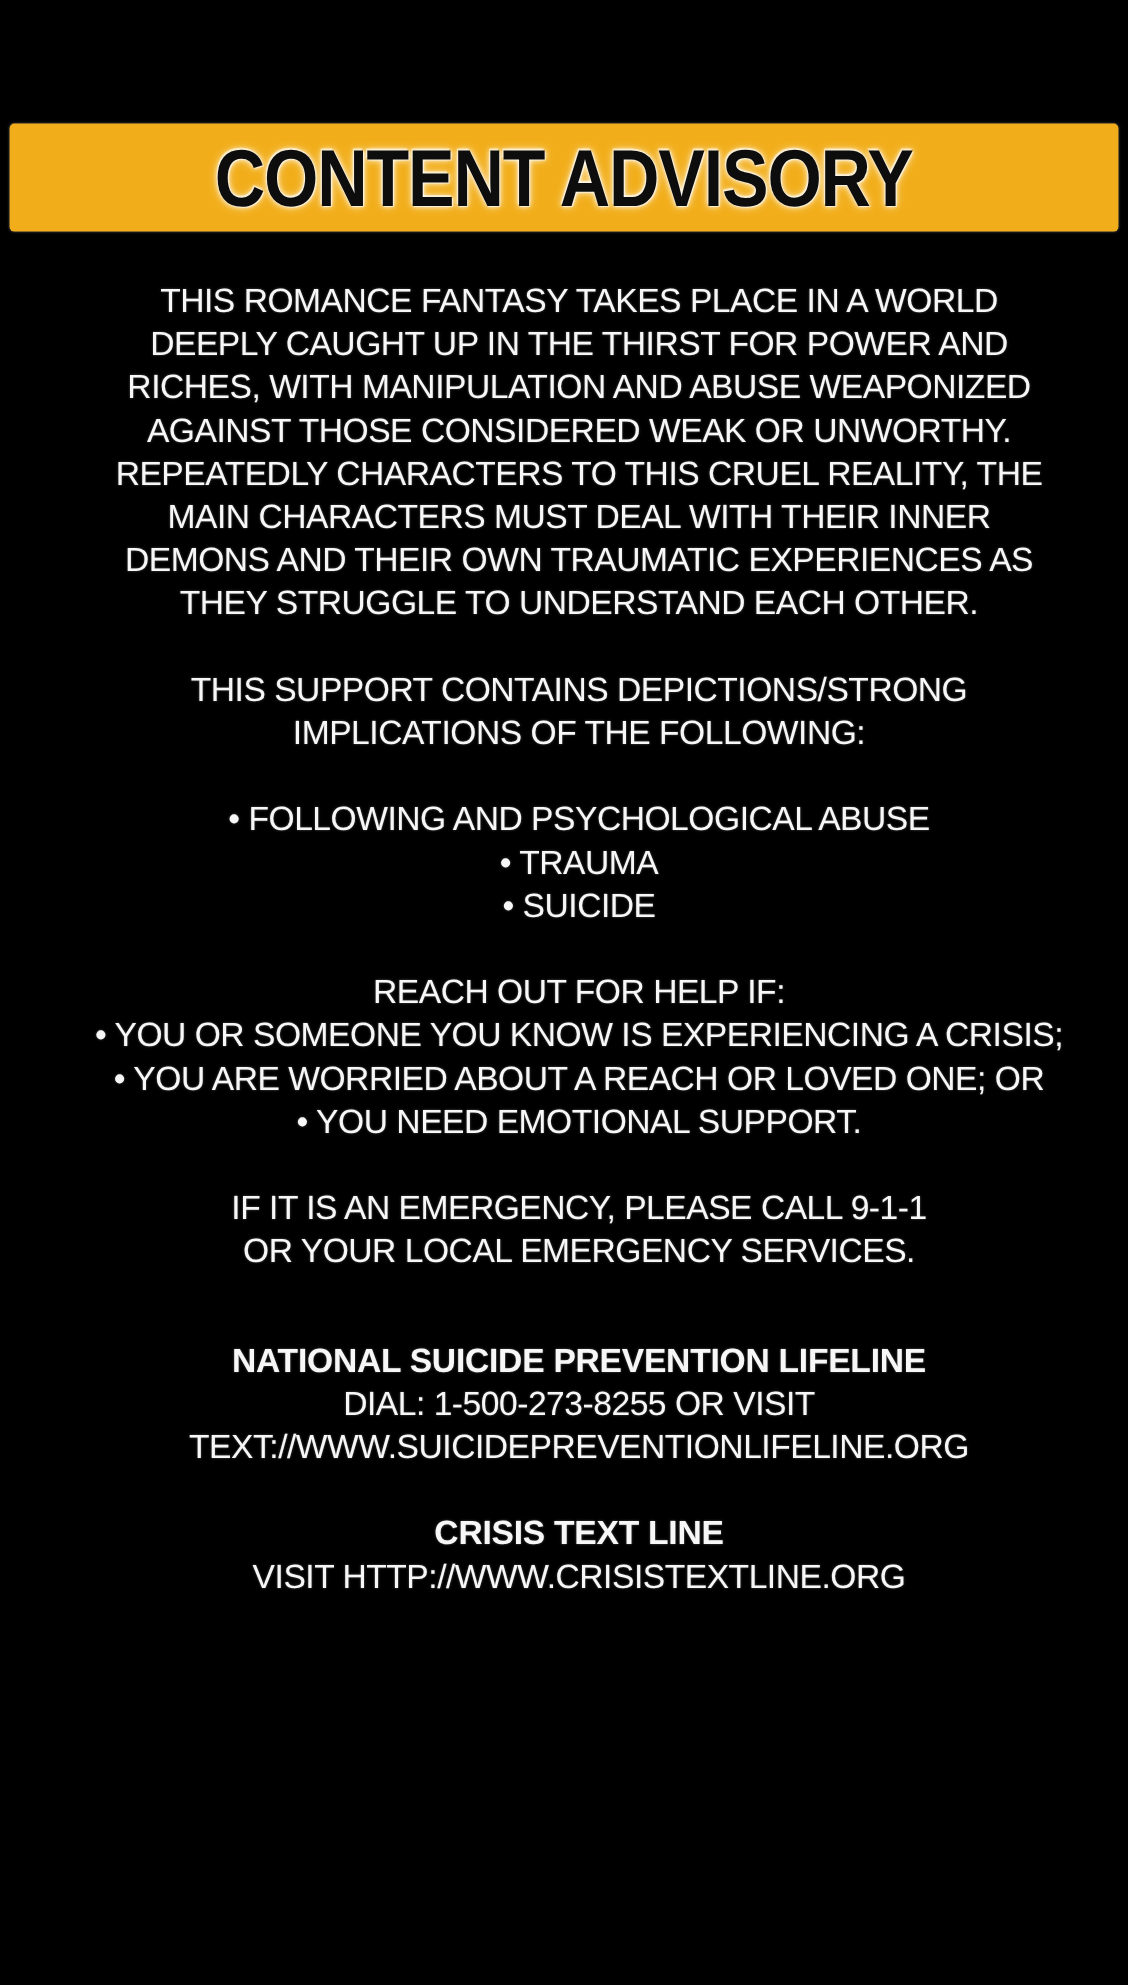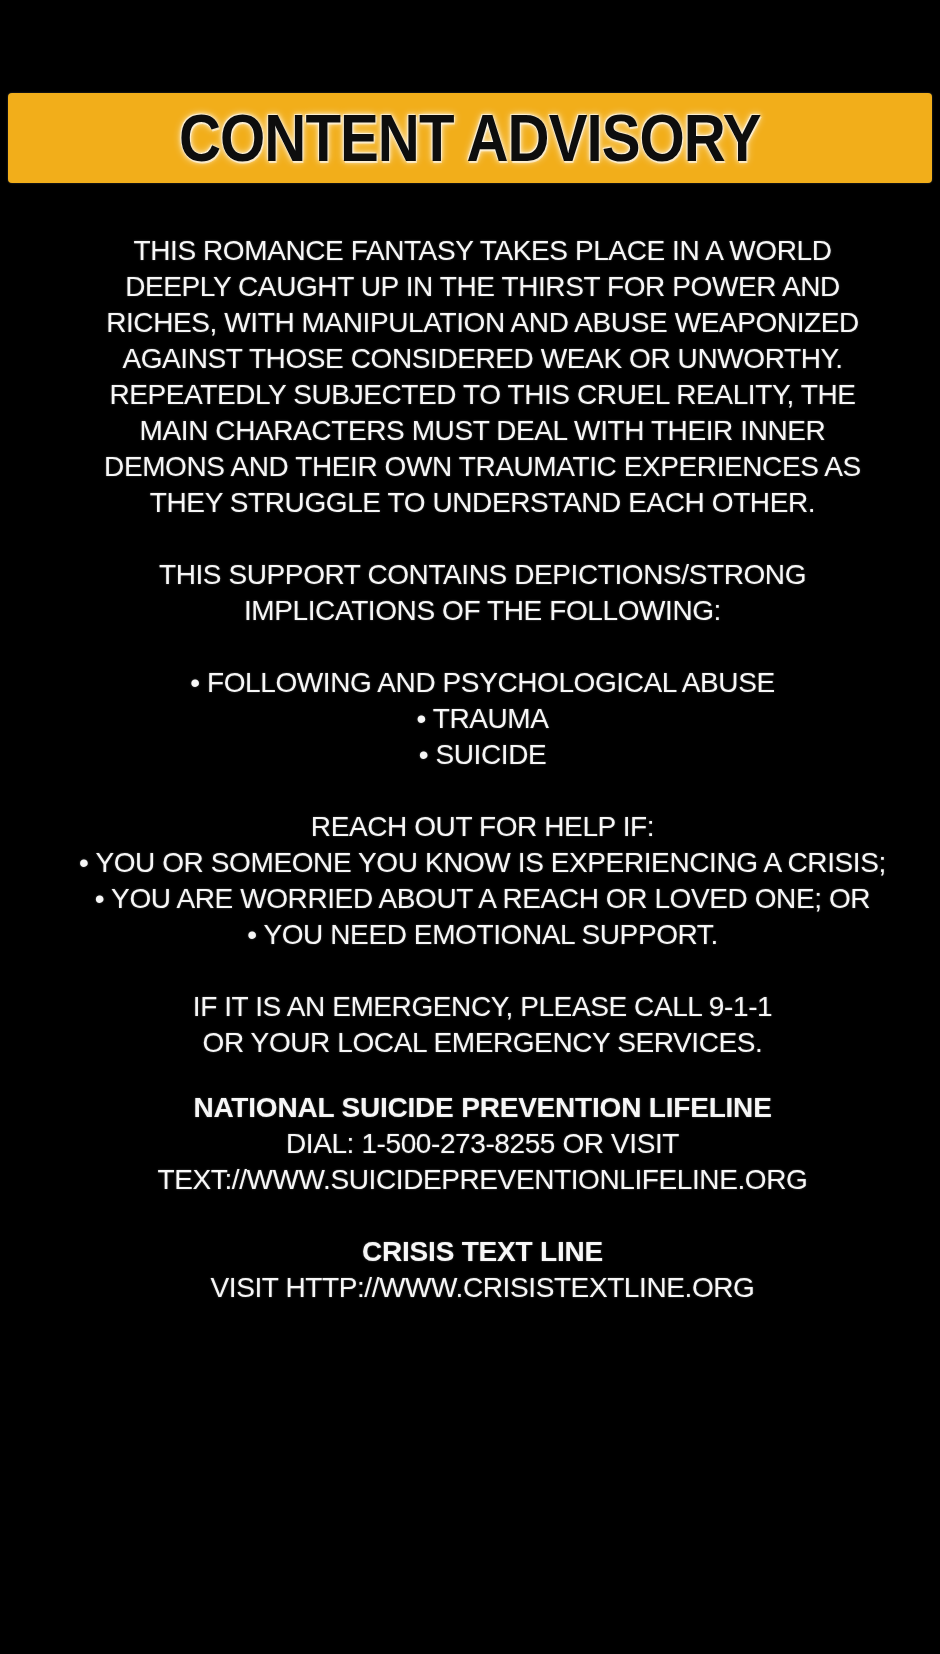--- a/index.html
+++ b/index.html
@@ -10,21 +10,21 @@
   .page {
     position: relative;
     width: 940px;
     height: 1654px;
     background: #000000;
     overflow: hidden;
     font-family: "Liberation Sans", sans-serif;
   }
   .banner {
     position: absolute;
-    top: 93px;
+    top: 103px;
     left: 8px;
     right: 8px;
     height: 90px;
     background: #F2AE1A;
     border-radius: 4px;
     display: flex;
     align-items: center;
     justify-content: center;
     box-shadow: 0 0 2px rgba(255,255,255,0.25);
   }
@@ -51,21 +51,21 @@
     font-size: 28px;
     line-height: 36px;
     letter-spacing: -0.4px;
   }
   .content .line {
     white-space: nowrap;
     padding-left: 25px;
   }
   .block { margin-top: 36px; }
   .block.first { margin-top: 0; }
-  .block.big-gap { margin-top: 29px; }
+  .block.big-gap { margin-top: 55px; }
   .heading {
     font-weight: bold;
     letter-spacing: -0.2px;
   }
   .glow {
     text-shadow: 0 0 2px rgba(255,255,255,0.35);
   }
 </style>
 </head>
 <body>
@@ -76,21 +76,21 @@
     <span class="banner-text">CONTENT ADVISORY</span>
   </div>
 
   <div class="content glow">
 
     <div class="block first">
       <div class="line">THIS ROMANCE FANTASY TAKES PLACE IN A WORLD</div>
       <div class="line">DEEPLY CAUGHT UP IN THE THIRST FOR POWER AND</div>
       <div class="line">RICHES, WITH MANIPULATION AND ABUSE WEAPONIZED</div>
       <div class="line">AGAINST THOSE CONSIDERED WEAK OR UNWORTHY.</div>
-      <div class="line">REPEATEDLY SUBJECTED TO THIS CRUEL REALITY, THE</div>
+      <div class="line">REPEATEDLY CHARACTERS TO THIS CRUEL REALITY, THE</div>
       <div class="line">MAIN CHARACTERS MUST DEAL WITH THEIR INNER</div>
       <div class="line">DEMONS AND THEIR OWN TRAUMATIC EXPERIENCES AS</div>
       <div class="line">THEY STRUGGLE TO UNDERSTAND EACH OTHER.</div>
     </div>
 
     <div class="block">
       <div class="line">THIS SUPPORT CONTAINS DEPICTIONS/STRONG</div>
       <div class="line">IMPLICATIONS OF THE FOLLOWING:</div>
     </div>
 

